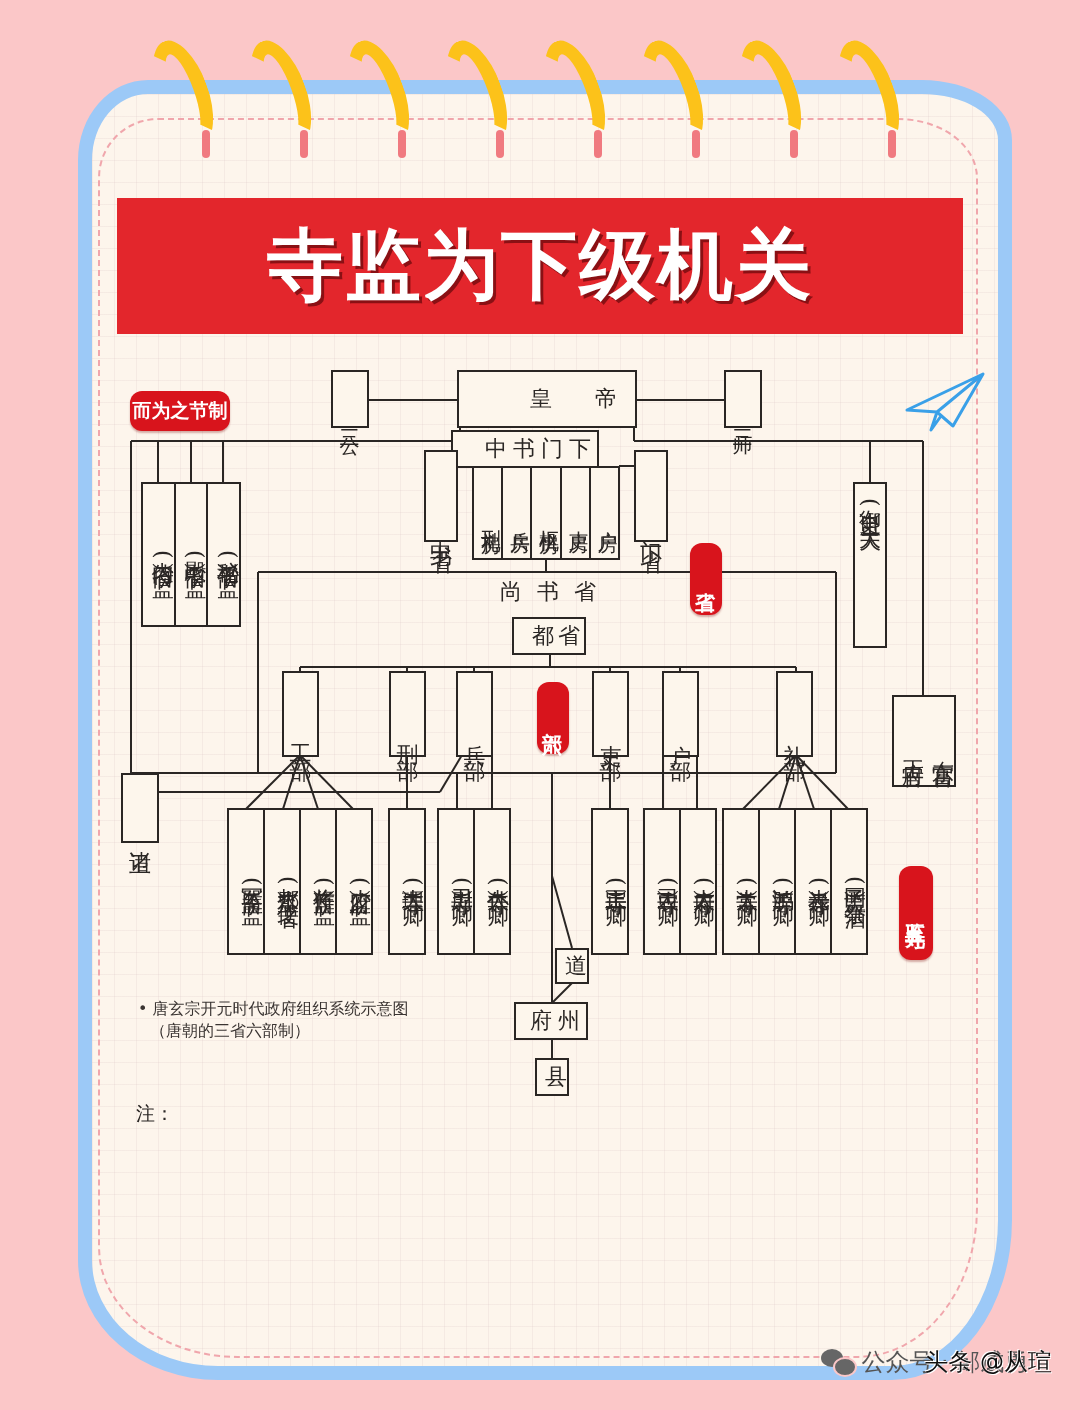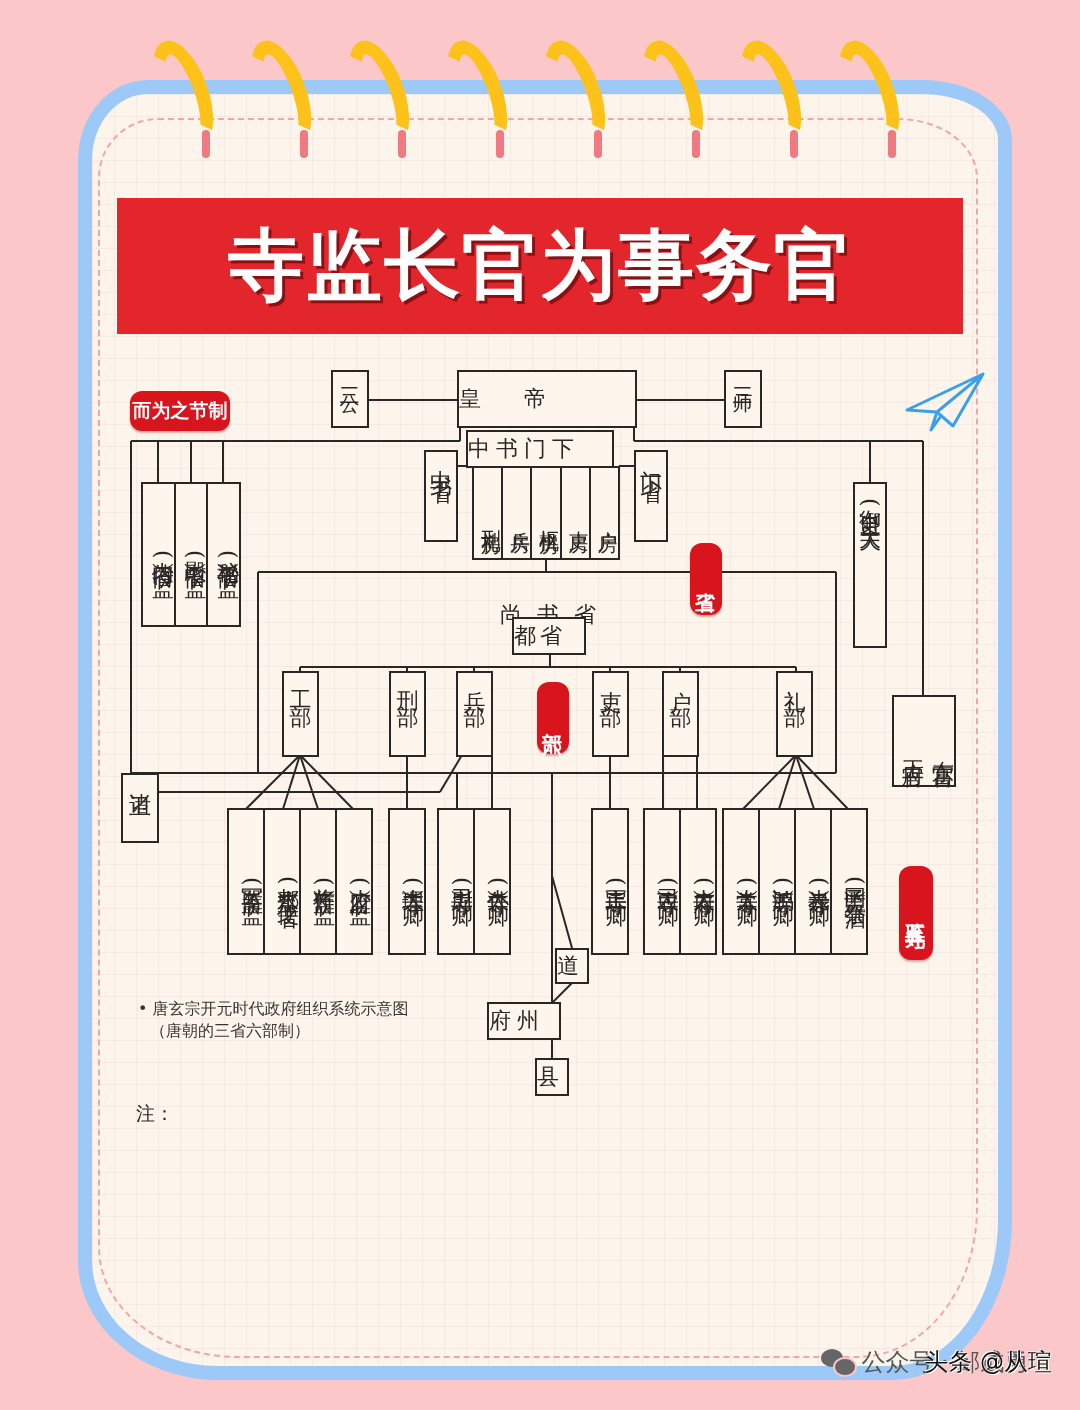--- a/index.html
+++ b/index.html
@@ -44,21 +44,21 @@
   .badge {
     position:absolute; background:#d8141c; color:#fff;
     font-family:"DejaVu Sans", sans-serif; font-weight:bold;
     border-radius:12px; display:flex; align-items:center; justify-content:center;
     box-shadow:0 2px 2px rgba(120,0,0,0.3);
   }
   .badge.v { writing-mode:vertical-rl; letter-spacing:-2px; }
   .box {
     position:absolute; border:2px solid #2a2624; background:#fdf6ec;
     box-sizing:border-box; color:#2a2624; font-size:22px;
-    display:flex; align-items:center; justify-content:flex-start;
+    display:flex; align-items:center; justify-content:flex-end;
   }
   .box.v { writing-mode:vertical-rl; letter-spacing:6px; line-height:1; }
   .box.h { letter-spacing:18px; }
   .cols { position:absolute; display:flex; border:2px solid #2a2624; box-sizing:border-box; background:#fdf6ec; }
   .cols .c {
     flex:1; border-right:2px solid #2a2624; writing-mode:vertical-rl;
     font-size:22px; color:#2a2624; display:flex; align-items:flex-start; justify-content:center;
     padding-top:8px; letter-spacing:2px; line-height:1;
   }
   .cols .c:last-child { border-right:none; }
@@ -93,21 +93,21 @@
     <div class="hole" style="left:300px"></div>
   <div class="hole" style="left:398px"></div>
     <div class="hole" style="left:496px"></div>
   <div class="hole" style="left:594px"></div>
     <div class="hole" style="left:692px"></div>
   <div class="hole" style="left:790px"></div>
     <div class="hole" style="left:888px"></div>
 </div>
 
 <div class="title-banner">
-  <span>寺监长官为事务官</span>
+  <span>寺监为下级机关</span>
 </div>
 
 <svg class="plane" width="80" height="62" viewBox="0 0 80 62">
   <path d="M2 38 L78 2 L48 54 L32 40 Z M78 2 L32 40 L26 58 L36 44" fill="none" stroke="#3aa0e8" stroke-width="3" stroke-linejoin="round"></path>
 </svg>
 
 <svg class="lines" width="1080" height="1410">
   <g stroke="#2a2624" stroke-width="2" fill="none">
 
     <line x1="369" y1="400" x2="458" y2="400"></line>
@@ -181,21 +181,21 @@
   <span>皇 帝</span>
 </div>
 <div class="box v" style="left:724px;top:370px;width:38px;height:58px;font-size:20px;">
   <span>三师</span>
 </div>
 
 <div class="badge" style="left:130px;top:391px;width:100px;height:40px;font-size:19px;">
   <span>而为之节制</span>
 </div>
 
-<div class="box h" style="left:466px;top:430px;width:148px;height:38px;letter-spacing:6px;">
+<div class="box h" style="left:451px;top:430px;width:148px;height:38px;letter-spacing:6px;">
   <span>中书门下</span>
 </div>
 <div class="cols" style="left:472px;top:466px;width:148px;height:94px;">
   <div class="c" style="font-size:20px;">刑礼房</div>
   <div class="c" style="font-size:20px;">兵房</div>
   <div class="c" style="font-size:20px;">枢机房</div>
   <div class="c" style="font-size:20px;">吏房</div>
   <div class="c" style="font-size:20px;">户房</div>
 </div>
 <div class="box v" style="left:424px;top:450px;width:34px;height:92px;">
@@ -212,21 +212,21 @@
 </div>
 
 <div class="box v" style="left:853px;top:482px;width:34px;height:166px;justify-content:flex-start;padding-top:8px;letter-spacing:2px;">
   <span>御史台(大夫)</span>
 </div>
 
 <div class="badge v" style="left:690px;top:543px;width:32px;height:72px;font-size:20px;">
   <span>三省</span>
 </div>
 
-<div style="position:absolute;left:480px;top:600px;width:140px;text-align:center;font-size:22px;color:#2a2624;letter-spacing:4px;">尚 书 省</div>
+<div style="position:absolute;left:480px;top:577px;width:140px;text-align:center;font-size:22px;color:#2a2624;letter-spacing:4px;">尚 书 省</div>
 <div class="box h" style="left:512px;top:617px;width:74px;height:38px;letter-spacing:4px;">
   <span>都省</span>
 </div>
 
 <div class="box v" style="left:282px;top:671px;width:37px;height:86px;letter-spacing:14px;">
     <span>工部</span>
   </div>
 <div class="box v" style="left:389px;top:671px;width:37px;height:86px;letter-spacing:14px;">
     <span>刑部</span>
   </div>
@@ -283,21 +283,21 @@
   <div class="c">国子监(祭酒)</div>
 </div>
 
 <div class="badge v" style="left:899px;top:866px;width:34px;height:94px;font-size:20px;">
   <span>九寺五监</span>
 </div>
 
 <div class="box" style="left:555px;top:948px;width:34px;height:36px;">
   <span>道</span>
 </div>
-<div class="box h" style="left:487px;top:1002px;width:74px;height:38px;letter-spacing:6px;">
+<div class="box h" style="left:514px;top:1002px;width:74px;height:38px;letter-spacing:6px;">
   <span>府州</span>
 </div>
 <div class="box" style="left:535px;top:1058px;width:34px;height:38px;">
   <span>县</span>
 </div>
 
 <div class="caption">
   <div>• <span>唐玄宗开元时代政府组织系统示意图</span></div>
   <div style="padding-left:12px;">（唐朝的三省六部制）</div>
 </div>

